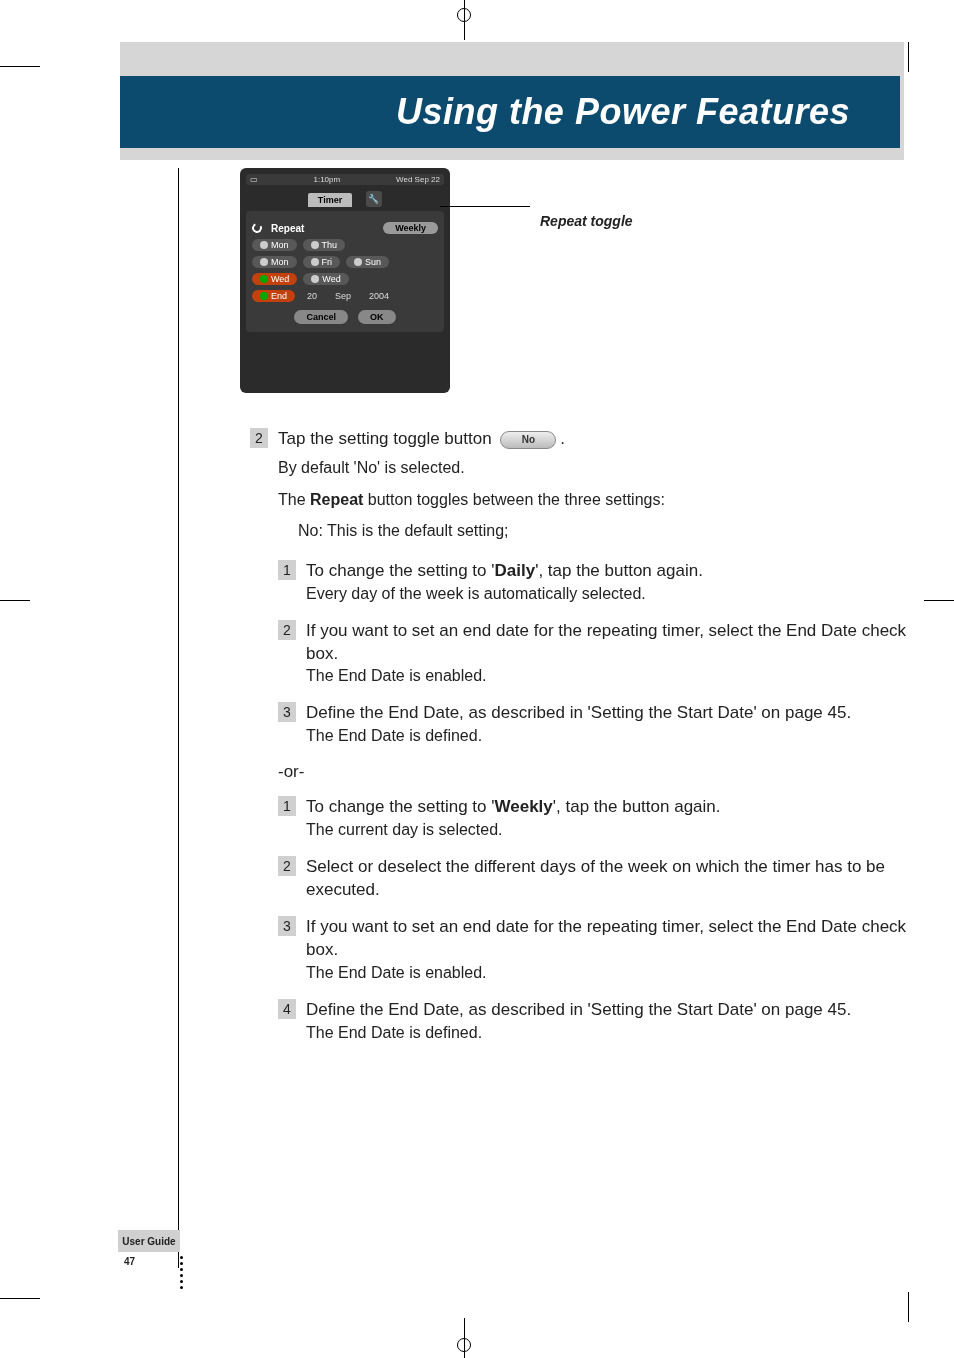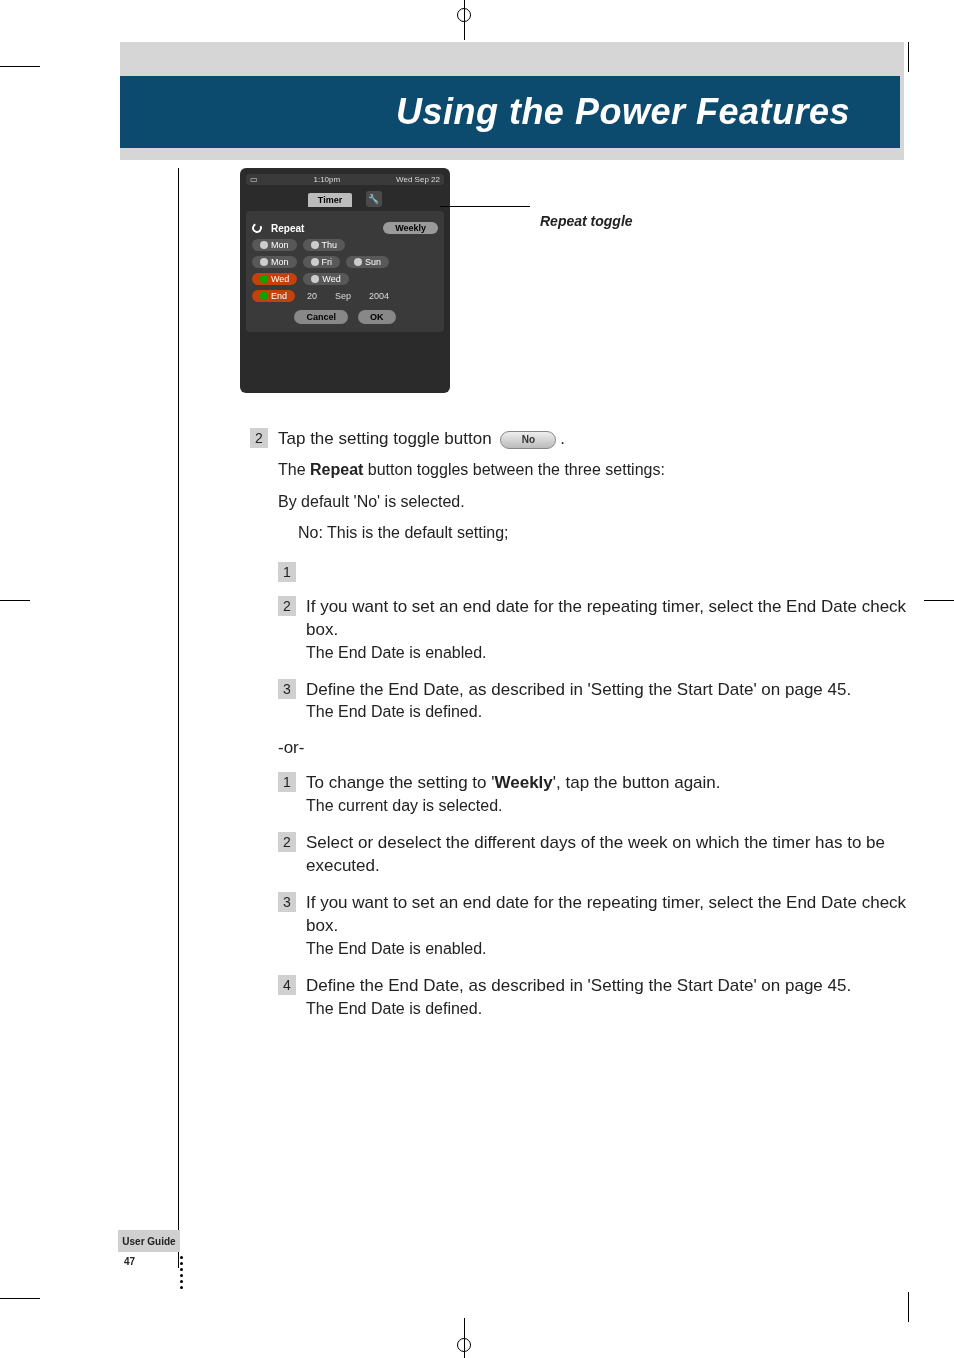--- a/index.html
+++ b/index.html
@@ -167,31 +167,35 @@
       <div class="callout-line"></div>
       <div class="callout-text">Repeat toggle</div>
     </div>
 
     <div class="step">
       <div class="num">2</div>
       <div class="steptext">
         <span>Tap the setting toggle button </span><span class="nobtn-inline">No</span><span>.</span>
       </div>
     </div>
+    <div class="indent1 subtext">By default 'No' is selected.</div>
     <div class="indent1 subtext" style="margin-top:8px;">
       <span>The </span><b>Repeat</b><span> button toggles between the three settings:</span>
     </div>
-    <div class="indent1 subtext">By default 'No' is selected.</div>
     <div class="indent2 subtext">No: This is the default setting;</div>
 
     <div style="height:14px;"></div>
 
     <div class="nested">
       <div class="step">
         <div class="num">1</div>
+        <div class="steptext">
+          <span>To change the setting to '</span><b>Daily</b><span>', tap the button again.</span><br>
+          <span class="subtext">Every day of the week is automatically selected.</span>
+        </div>
       </div>
       <div class="step">
         <div class="num">2</div>
         <div class="steptext">
           <span>If you want to set an end date for the repeating timer, select the End Date check box.</span><br>
           <span class="subtext">The End Date is enabled.</span>
         </div>
       </div>
       <div class="step">
         <div class="num">3</div>

